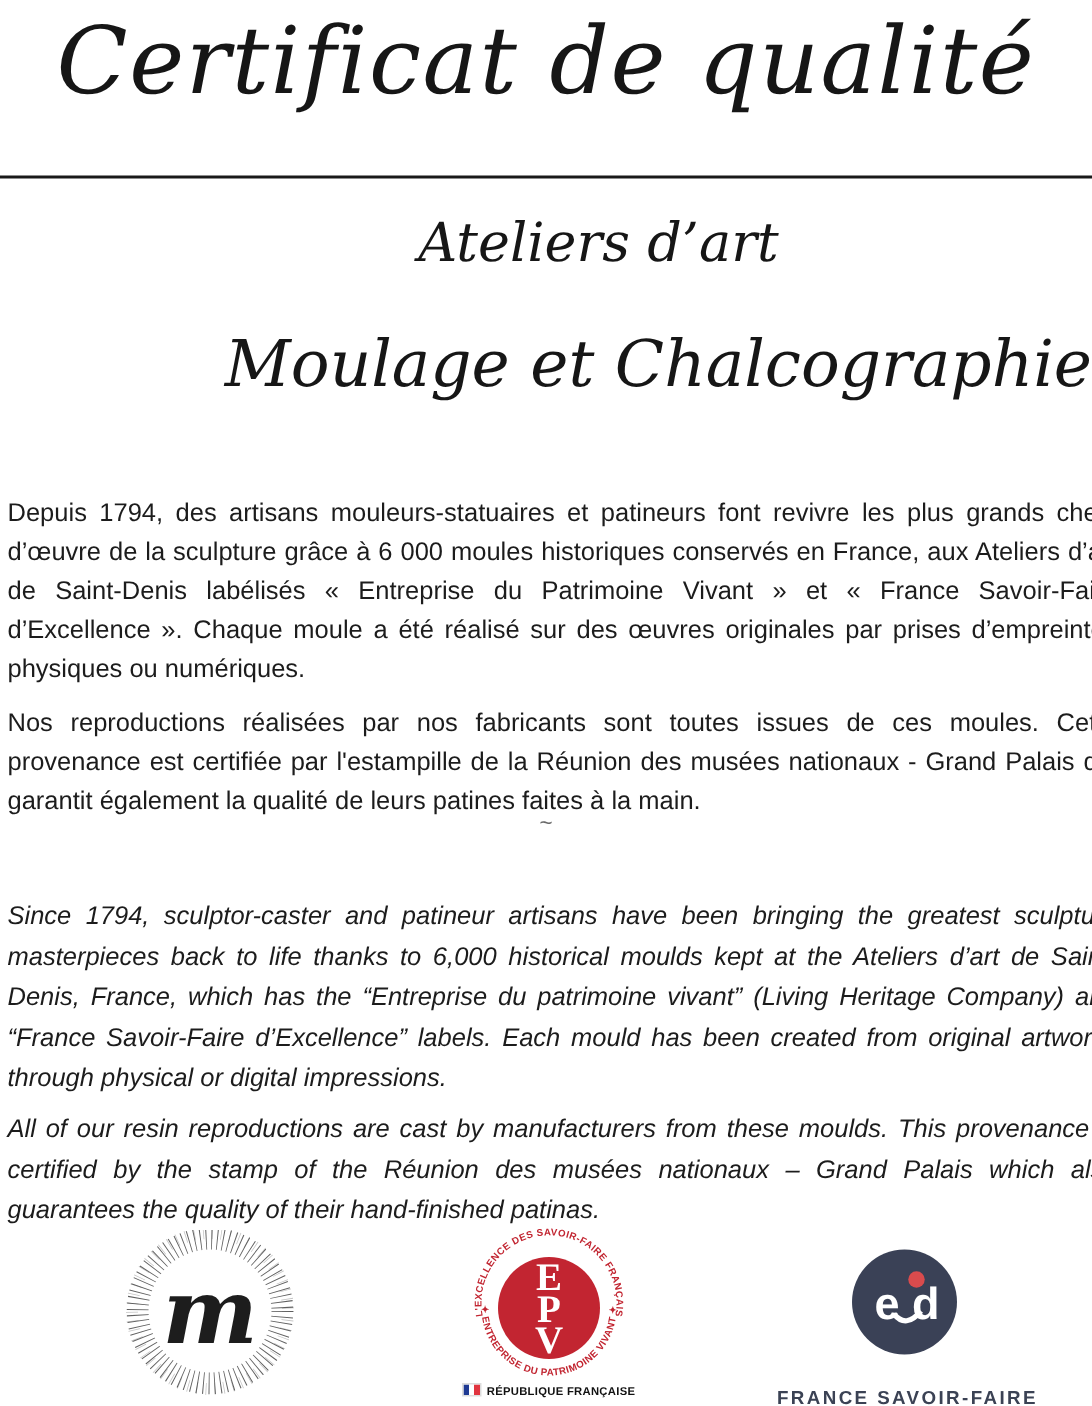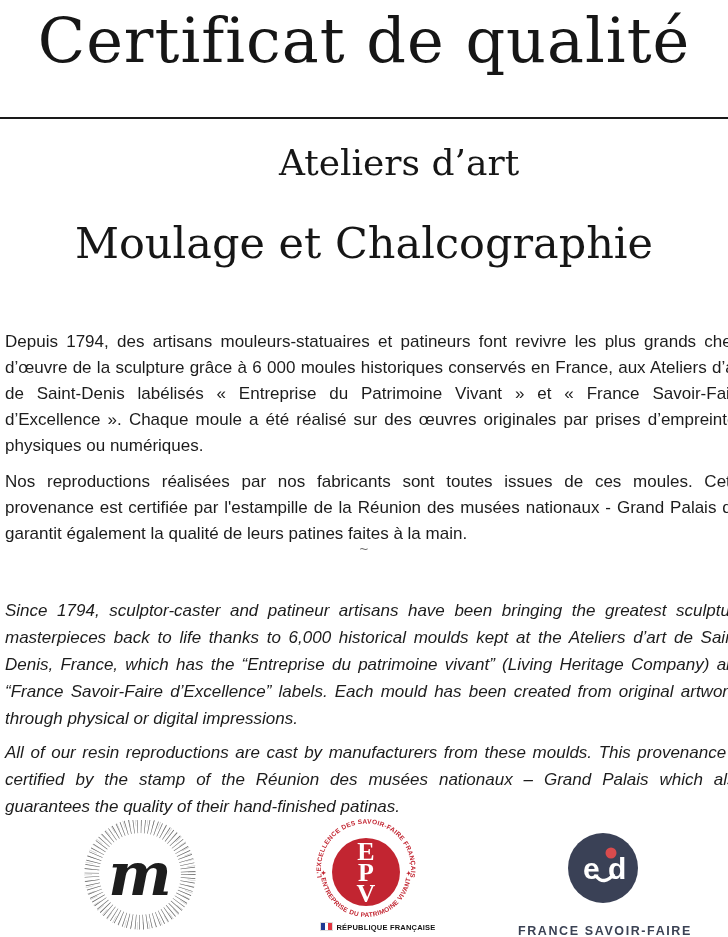--- a/index.html
+++ b/index.html
@@ -5,56 +5,56 @@
   html, body { margin: 0; padding: 0; background: #ffffff; }
   .page {
     position: relative;
     width: 728px;
     height: 937px;
     overflow: hidden;
     background: #ffffff;
     font-family: "Liberation Sans", sans-serif;
     color: #1b1b1b;
   }
-  .script { font-family: "DejaVu Serif", serif; color: #161616; }
+  .script { font-family: "DejaVu Serif", serif; font-style: italic; color: #161616; }
   .title {
     position: absolute; top: 4px; left: 0; width: 100%;
     text-align: center; font-size: 62px; font-weight: 400;
     letter-spacing: 1px; white-space: nowrap;
   }
   .divider {
     position: absolute; top: 117px; left: 0; width: 728px;
     border: none; border-top: 2px solid #1a1a1a; margin: 0;
   }
   .subtitle1 {
     position: absolute; top: 142px; left: 0; width: 100%;
     text-align: center; font-size: 36px; white-space: nowrap; margin-left: 35px;
   }
   .subtitle2 {
     position: absolute; top: 218px; left: 0; width: 100%;
-    text-align: center; font-size: 43px; white-space: nowrap;
+    text-align: right; font-size: 43px; white-space: nowrap;
   }
   .para {
     position: absolute; left: 5px; width: 740px;
     font-size: 17px; line-height: 26px; text-align: justify;
     color: #1c1c1c;
   }
   .para.fr1 { top: 312px; }
   .para.fr2 { top: 452px; }
   .para.en  { font-style: italic; line-height: 27px; }
   .para.en1 { top: 580px; }
   .para.en2 { top: 722px; }
   .tilde {
     position: absolute; top: 540px; left: 0; width: 728px;
     text-align: center; font-size: 15px; color: #6a6a6a;
   }
   .logo-rmn { position: absolute; left: 52px; top: 820px; }
   .logo-epv { position: absolute; left: 310px; top: 814px; }
   .epv-caption {
-    position: absolute; left: 312px; top: 922px; width: 132px;
+    position: absolute; left: 300px; top: 922px; width: 132px;
     text-align: center; font-size: 7.5px; font-weight: bold;
     letter-spacing: 0.2px; color: #111; white-space: nowrap;
   }
   .flag {
     display: inline-block; width: 11px; height: 7px;
     vertical-align: -1px; margin-right: 3px;
     border: 0.5px solid #ddd;
     background: linear-gradient(to right,
       #1f3a93 0 33%, #ffffff 33% 66%, #e1343f 66% 100%);
   }

